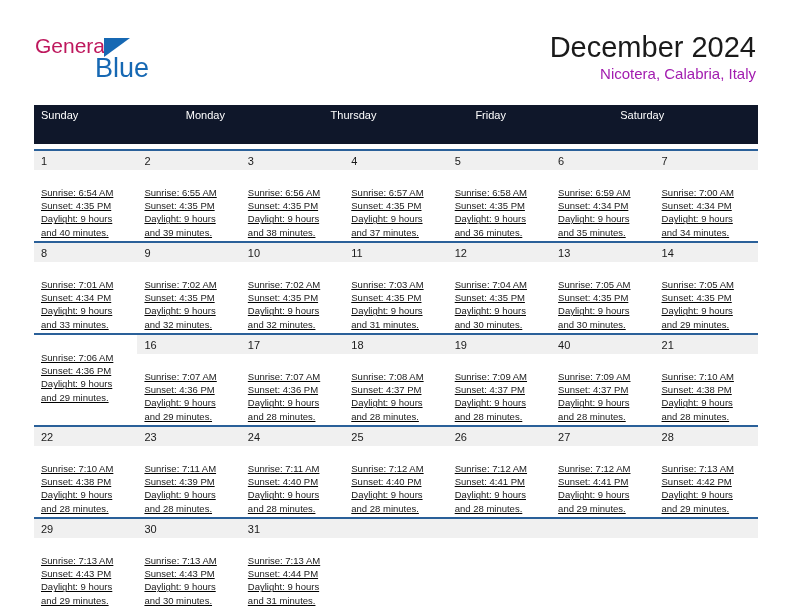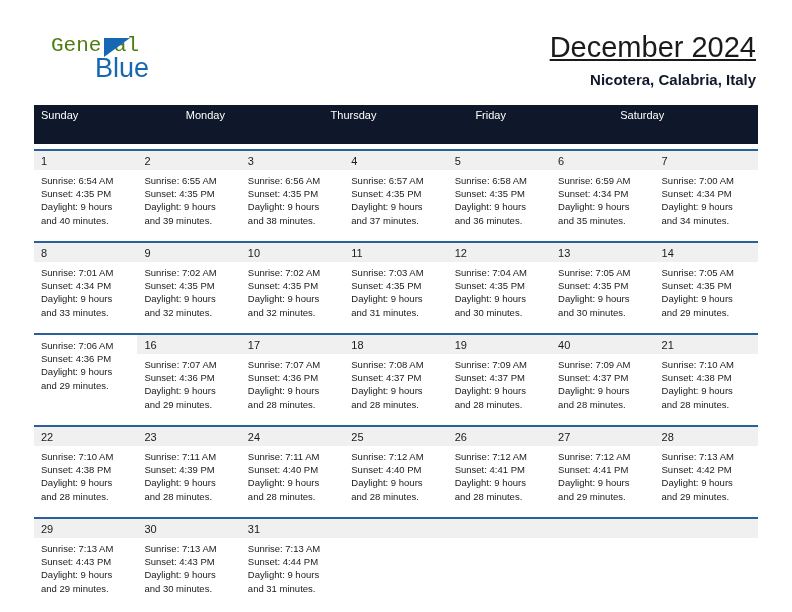--- a/index.html
+++ b/index.html
@@ -31,27 +31,27 @@
   }
   .logo {
     position: absolute;
     left: 35px;
     top: 34px;
     width: 200px;
     height: 52px;
   }
   .logo-general {
     position: absolute;
-    left: 16px;
+    left: 0;
     top: 0;
     font-size: 21px;
-    color: #4d7c0f;
+    color: #be185d;
     letter-spacing: 0px;
     line-height: 24px;
-    font-family: Liberation Mono, monospace;
+    font-family: Liberation Sans, sans-serif;
   }
   .logo-tri {
     position: absolute;
     left: 69px;
     top: 4px;
     width: 0;
     height: 0;
     border-left: 26px solid #1668b3;
     border-bottom: 19px solid transparent;
   }
@@ -68,29 +68,26 @@
     position: absolute;
     right: 36px;
     top: 30px;
     text-align: right;
   }
   .cal-title {
     font-size: 29px;
     color: #1a1a1a;
     line-height: 34px;
     white-space: nowrap;
-    text-decoration: underline;
   }
   .cal-subtitle {
     font-size: 15px;
-    color: #0f172a;
+    color: #a21caf;
     line-height: 20px;
-    margin-top: 6px;
     white-space: nowrap;
-    font-weight: bold;
   }
 
   
   .calendar {
     position: absolute;
     left: 34px;
     top: 105px;
     width: 724px;
   }
   .weekdays {
@@ -125,23 +122,24 @@
     height: 19px;
     padding-left: 7px;
     box-sizing: border-box;
   }
   .day-num {
     font-size: 11px;
     line-height: 19px;
     color: #1a1a1a;
   }
   .day-body {
-    padding: 4px 6px 6px 7px;
+    padding: 16px 6px 6px 7px;
     height: 66px;
     box-sizing: border-box;
+    text-decoration: underline;
   }
   .day-line {
     font-size: 9.5px;
     line-height: 13.2px;
     color: #1a1a1a;
     white-space: nowrap;
   }
   .empty .day-body {
     visibility: hidden;
   }

